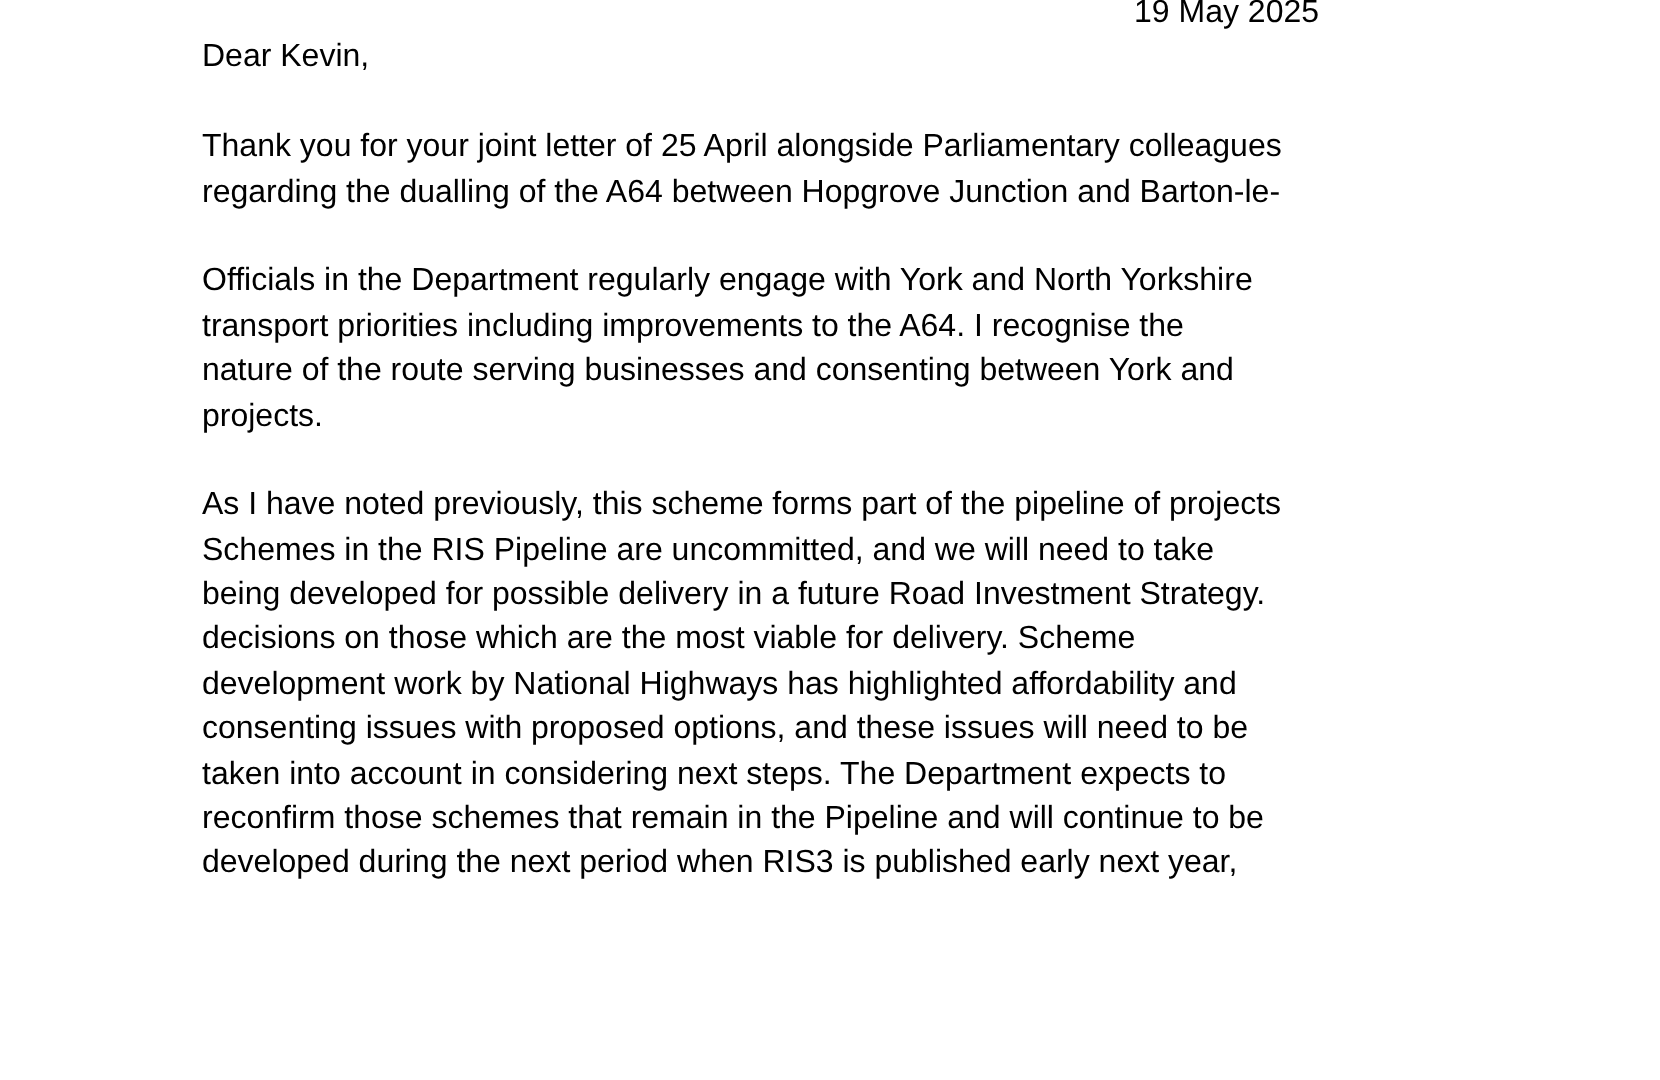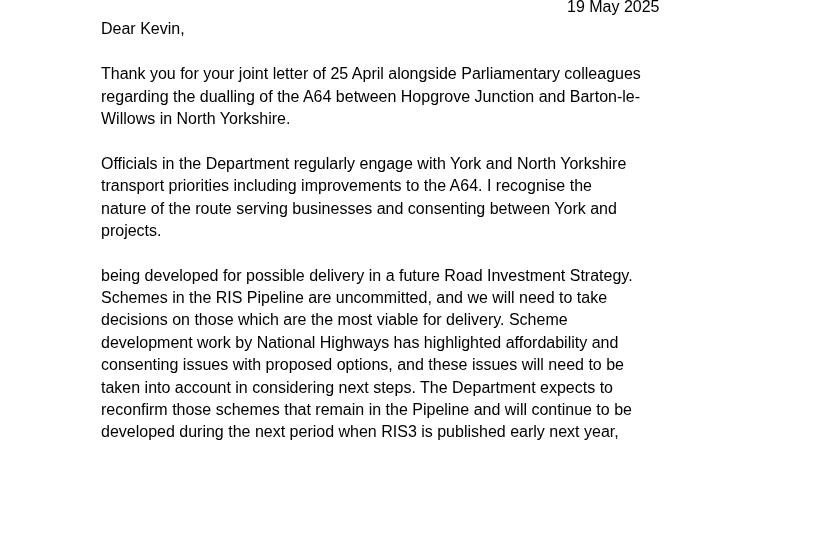--- a/index.html
+++ b/index.html
@@ -43,37 +43,37 @@
 
     <div class="line date-line">19 May 2025</div>
 
     <div class="line">Dear Kevin,</div>
 
     <div class="line blank"></div>
 
     <div>
       <div class="line">Thank you for your joint letter of 25 April alongside Parliamentary colleagues</div>
       <div class="line">regarding the dualling of the A64 between Hopgrove Junction and Barton-le-</div>
-      <div class="line">Willows in North Yorkshire.</div>
     </div>
 
     <div class="line blank"></div>
 
     <div>
       <div class="line">Officials in the Department regularly engage with York and North Yorkshire</div>
       <div class="line">transport priorities including improvements to the A64. I recognise the</div>
       <div class="line">nature of the route serving businesses and consenting between York and</div>
       <div class="line">projects.</div>
     </div>
 
     <div class="line blank"></div>
 
     <div>
+      <div class="line">As I have noted previously, this scheme forms part of the pipeline of projects</div>
+      <div class="line">Schemes in the RIS Pipeline are uncommitted, and we will need to take</div>
       <div class="line">being developed for possible delivery in a future Road Investment Strategy.</div>
-      <div class="line">Schemes in the RIS Pipeline are uncommitted, and we will need to take</div>
       <div class="line">decisions on those which are the most viable for delivery. Scheme</div>
       <div class="line">development work by National Highways has highlighted affordability and</div>
       <div class="line">consenting issues with proposed options, and these issues will need to be</div>
       <div class="line">taken into account in considering next steps. The Department expects to</div>
       <div class="line">reconfirm those schemes that remain in the Pipeline and will continue to be</div>
       <div class="line">developed during the next period when RIS3 is published early next year,</div>
     </div>
 
   </div>
 </div>

